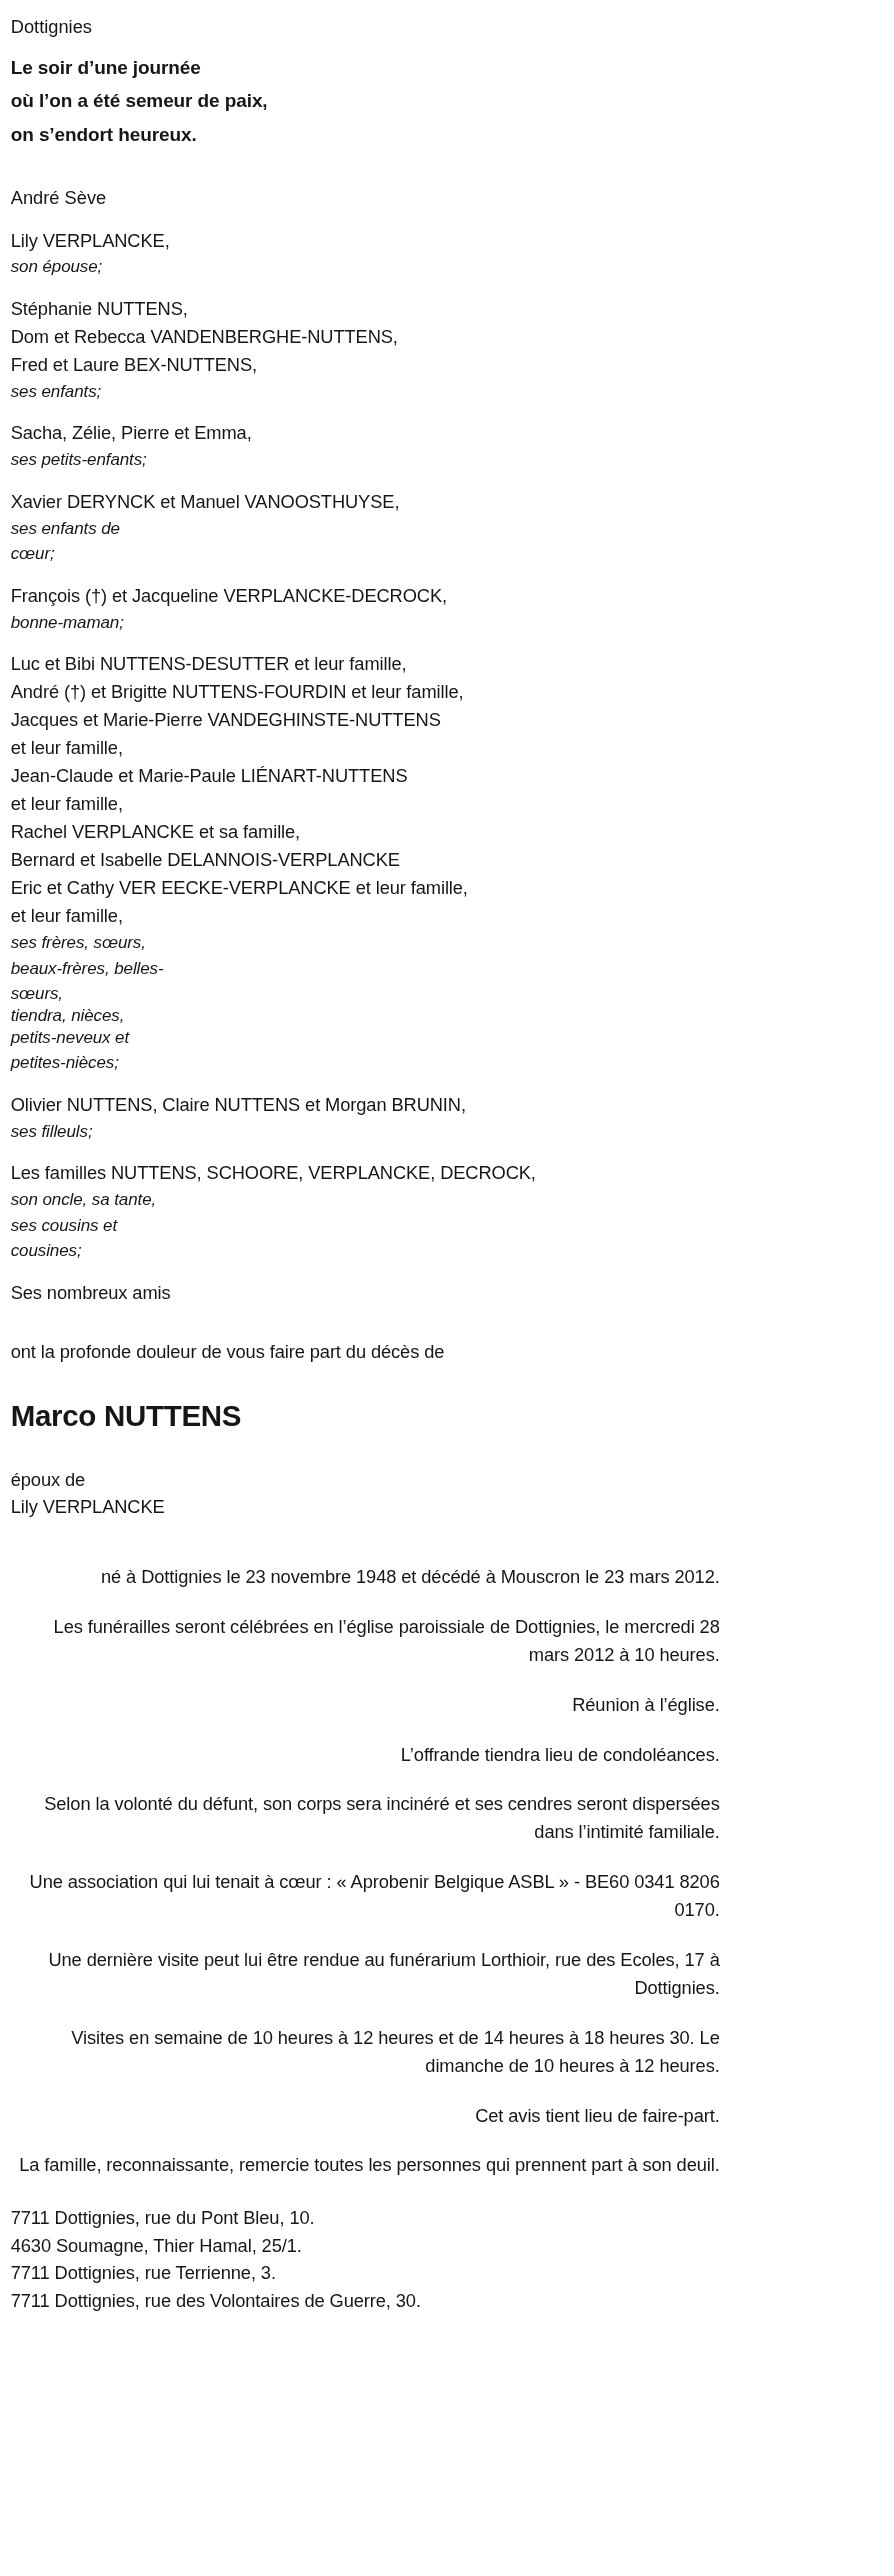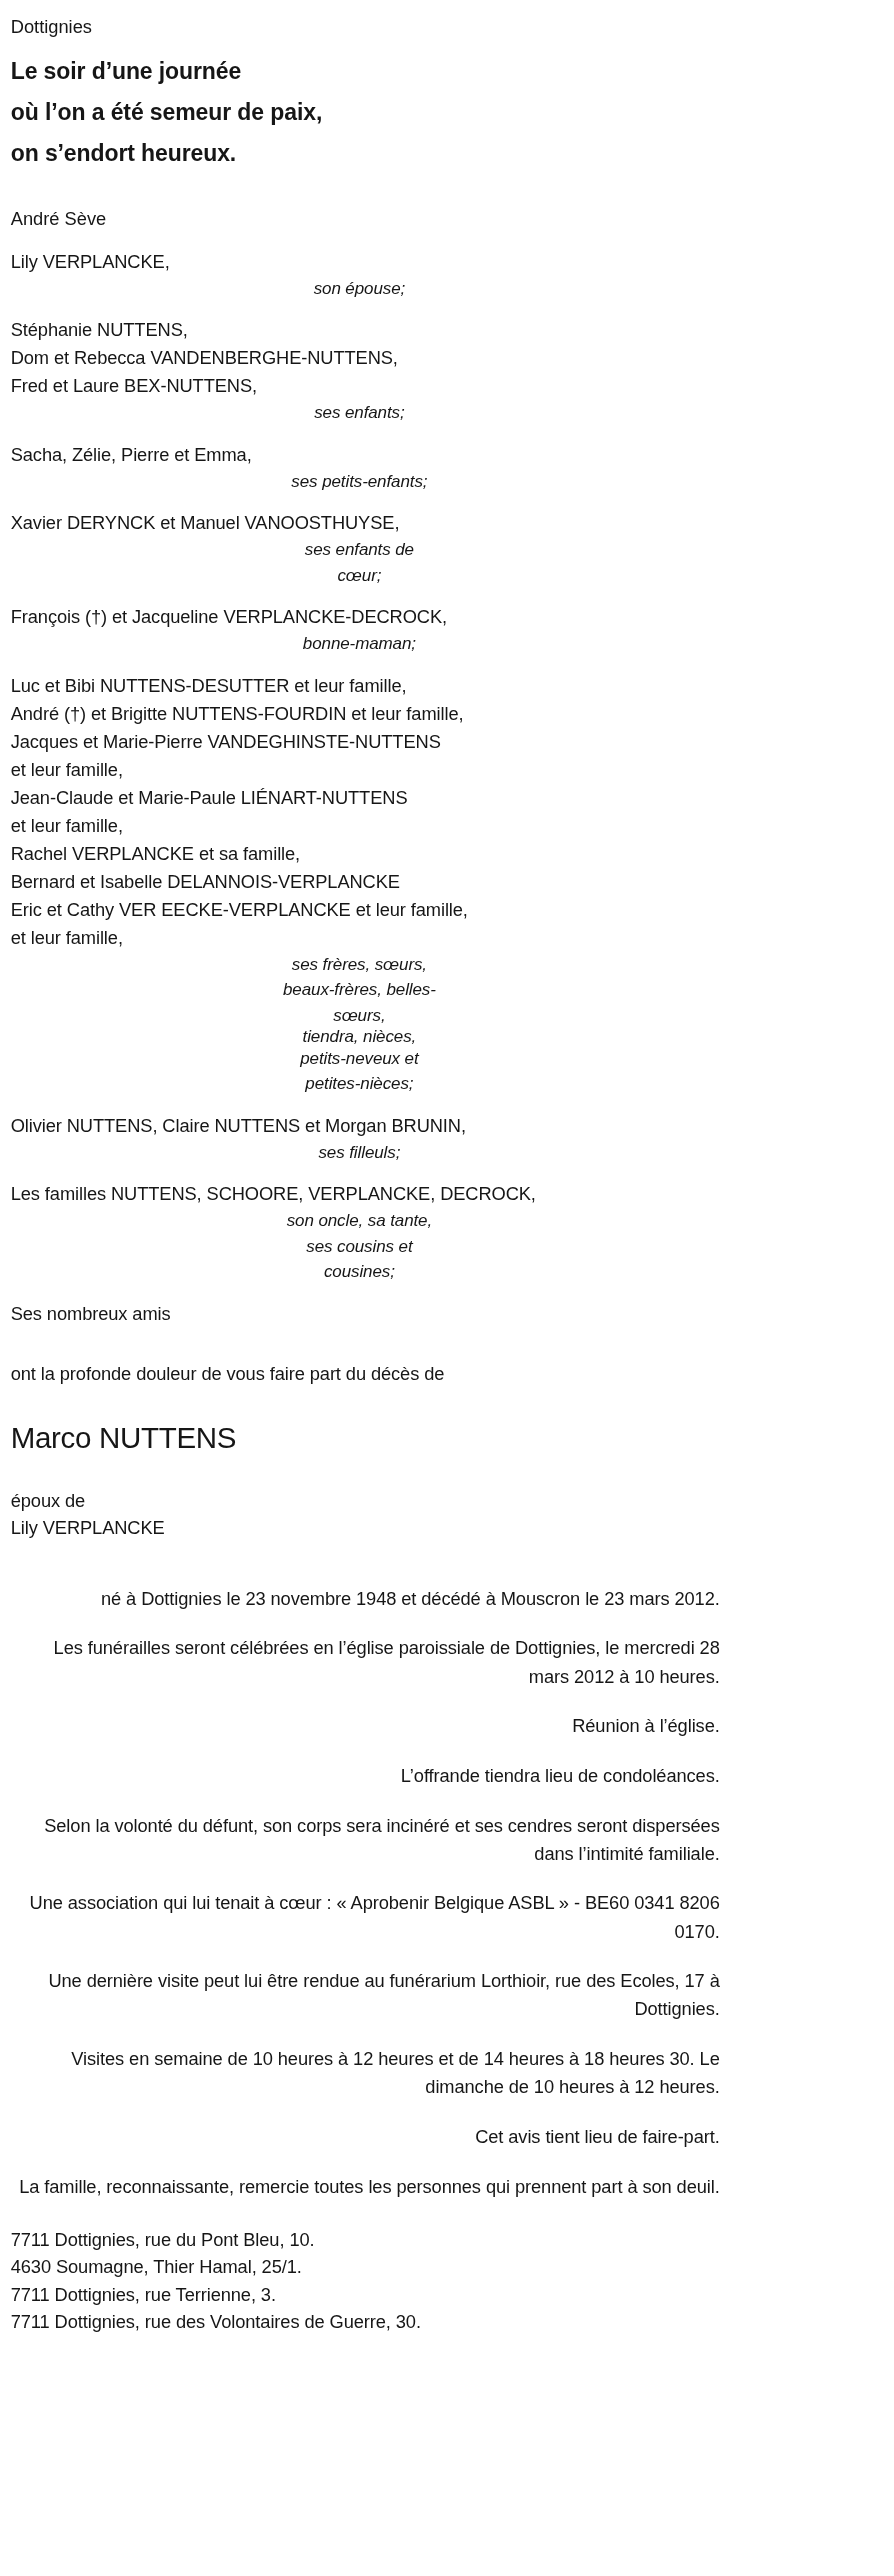--- a/index.html
+++ b/index.html
@@ -26,52 +26,52 @@
     font-size: 18.3px;
     line-height: 1.52;
     letter-spacing: -0.1px;
   }
   .place {
     font-size: 18.3px;
     line-height: 1.5;
     margin-bottom: 10.7px;
   }
   .verse {
-    font-size: 23px;
+    font-size: 19px;
     font-weight: bold;
     line-height: 1.78;
     letter-spacing: -0.1px;
   }
   .attrib {
     font-size: 18.3px;
     line-height: 1.5;
   }
   .gap-sm  { height: 15px; }
   .gap-md  { height: 25px; }
   .gap-lg  { height: 32px; }
 
   
   .group { margin: 0; }
   .names .line {
     font-size: 18.3px;
     line-height: 1.53;
   }
   .relation {
-    text-align: center;
+    text-align: left;
     font-style: italic;
     font-size: 17px;
     line-height: 1.5;
     letter-spacing: -0.1px;
     padding-right: 11.6px;
   }
 
   
   .deceased-name {
     font-size: 29.5px;
-    font-weight: normal;
+    font-weight: bold;
     letter-spacing: -0.3px;
     line-height: 1.25;
   }
   .spouse-block .line { line-height: 1.45; }
 
   
   .para {
     font-size: 18.3px;
     line-height: 1.54;
     letter-spacing: -0.1px;

